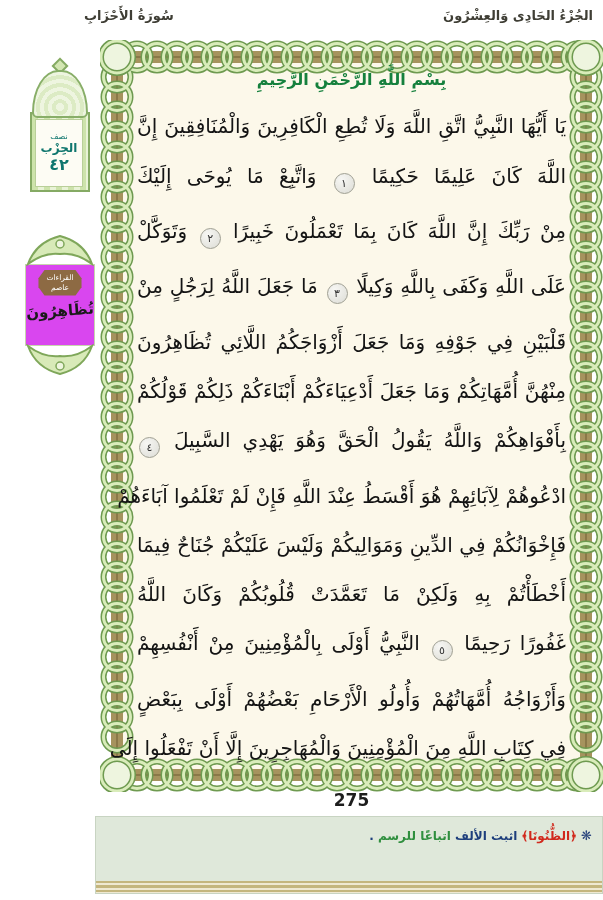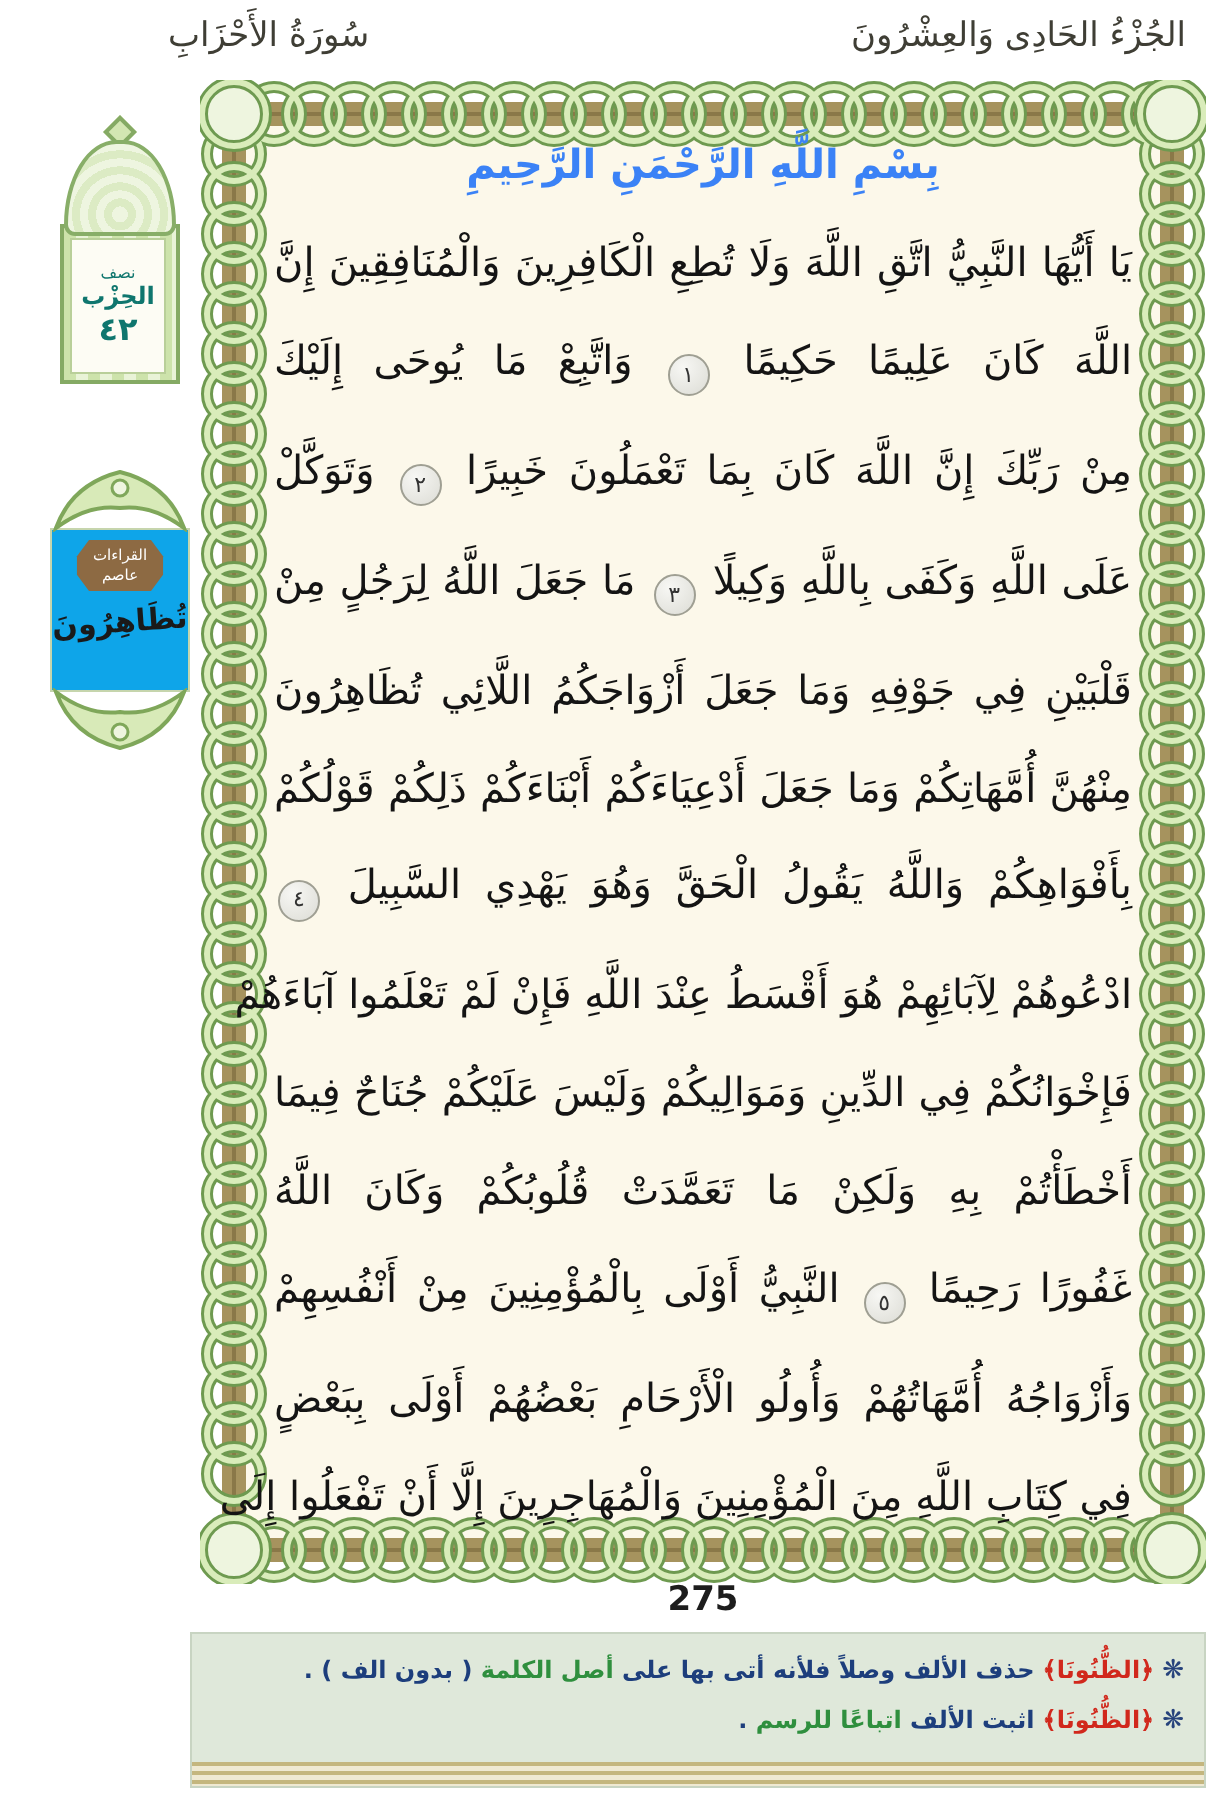--- a/index.html
+++ b/index.html
@@ -1,27 +1,27 @@
 <!DOCTYPE html>
 <html lang="ar" dir="rtl"><head>
 <meta charset="utf-8">
 <style>
   html,body{margin:0;padding:0;background:#fff;}
   .stage{position:relative;width:603px;height:900px;background:#ffffff;overflow:hidden;
          font-family:"DejaVu Sans",sans-serif;direction:rtl;}
   
-  .hdr{position:absolute;top:8px;font-size:17px;font-weight:normal;color:#3f3e35;letter-spacing:0;}
+  .hdr{position:absolute;top:8px;font-size:13px;font-weight:bold;color:#3f3e35;letter-spacing:0;}
   .hdr-right{right:10px;}
   .hdr-left{left:84px;}
   
   .frame{position:absolute;left:100px;top:40px;width:503px;height:752px;}
   .frame svg{position:absolute;left:0;top:0;}
   .quran-area{position:absolute;left:37px;right:37px;top:30px;bottom:32px;
               display:flex;flex-direction:column;justify-content:space-between;z-index:3;}
-  .bismillah{text-align:center;font-size:20px;color:#3b82f6;font-weight:bold;}
+  .bismillah{text-align:center;font-size:16px;color:#15803d;font-weight:bold;}
   .qline{direction:rtl;text-align:justify;text-align-last:justify;font-size:20px;
          color:#141414;white-space:nowrap;line-height:1.2;}
   .ayah{display:inline-flex;align-items:center;justify-content:center;width:19px;height:19px;
         border-radius:50%;border:1px solid #9f9f93;font-size:11px;color:#333;
         background:radial-gradient(circle at 35% 30%,#f7f7f4,#dcdcd5);vertical-align:-4px;margin:0 2px;}
   
   .hizb{position:absolute;left:25px;top:60px;width:70px;text-align:center;}
   .finial{width:8px;height:8px;margin:0 auto;background:#d3e6b2;border:2px solid #85aa64;transform:rotate(45deg);}
   .dome{width:52px;height:44px;margin:-2px auto 0;background:#edf4de;border:2px solid #88ae68;
         border-radius:50% 50% 6px 6px / 95% 95% 6px 6px;position:relative;z-index:2;
@@ -30,21 +30,21 @@
         background:repeating-linear-gradient(90deg,#cde3ab 0 6px,#e9f3d7 6px 12px);box-sizing:border-box;}
   .hizb-inner{width:100%;height:100%;background:#fdfcf4;border:1px solid #b9cf99;display:flex;
         flex-direction:column;align-items:center;justify-content:center;color:#0f766e;}
   .hizb-inner .t1{font-size:8px;}
   .hizb-inner .t2{font-size:12px;font-weight:bold;}
   .hizb-inner .t3{font-size:16px;font-weight:bold;}
   
   .qiraat{position:absolute;left:24px;top:232px;width:72px;text-align:center;}
   .flourish{display:block;margin:0 auto;}
   .flip{transform:rotate(180deg);}
-  .q-panel{width:70px;min-height:82px;margin:-2px auto;background:#0ea5e9;border:1px solid #c6d5ad;
+  .q-panel{width:70px;min-height:82px;margin:-2px auto;background:#d946ef;border:1px solid #c6d5ad;
         box-sizing:border-box;padding:5px 2px;display:flex;flex-direction:column;align-items:center;gap:6px;}
   .q-badge{background:#8d6a43;color:#fff;font-size:7.5px;line-height:1.3;padding:3px 8px;
         clip-path:polygon(14% 0,86% 0,100% 32%,100% 68%,86% 100%,14% 100%,0 68%,0 32%);}
   .q-word{font-size:15px;font-weight:bold;color:#1a1a1a;transform:rotate(-4deg);}
   
   .pagenum{position:absolute;left:100px;top:790px;width:503px;text-align:center;
         font-size:17px;font-weight:bold;color:#1d1d1d;}
   
   .notebox{position:absolute;left:95px;right:0;top:816px;height:78px;background:#dfe8da;
         border:1px solid #c8d4c2;box-sizing:border-box;}
@@ -357,19 +357,18 @@
         <div class="qline">غَفُورًا رَحِيمًا <span class="ayah">٥</span> النَّبِيُّ أَوْلَى بِالْمُؤْمِنِينَ مِنْ أَنْفُسِهِمْ</div>
         <div class="qline">وَأَزْوَاجُهُ أُمَّهَاتُهُمْ وَأُولُو الْأَرْحَامِ بَعْضُهُمْ أَوْلَى بِبَعْضٍ</div>
         <div class="qline">فِي كِتَابِ اللَّهِ مِنَ الْمُؤْمِنِينَ وَالْمُهَاجِرِينَ إِلَّا أَنْ تَفْعَلُوا إِلَى</div>
       </div>
   </div>
 
   <div class="pagenum">275</div>
 
   <div class="notebox">
     <div class="content" id="note-lines">
-        <div class="fline"><span class="fbullet">❋</span><span class="fword">﴿الظُّنُونَا﴾</span><span class="c-navy">حذف الألف وصلاً فلأنه أتى بها على </span><span class="c-green">أصل الكلمة</span><span class="c-navy"> ( بدون الف ) .</span></div>
         <div class="fline"><span class="fbullet">❋</span><span class="fword">﴿الظُّنُونَا﴾</span><span class="c-navy">اثبت الألف </span><span class="c-green">اتباعًا للرسم</span><span class="c-navy"> .</span></div>
       </div>
     <div class="stack"></div>
   </div>
 
 </div>
 
 </body></html>

